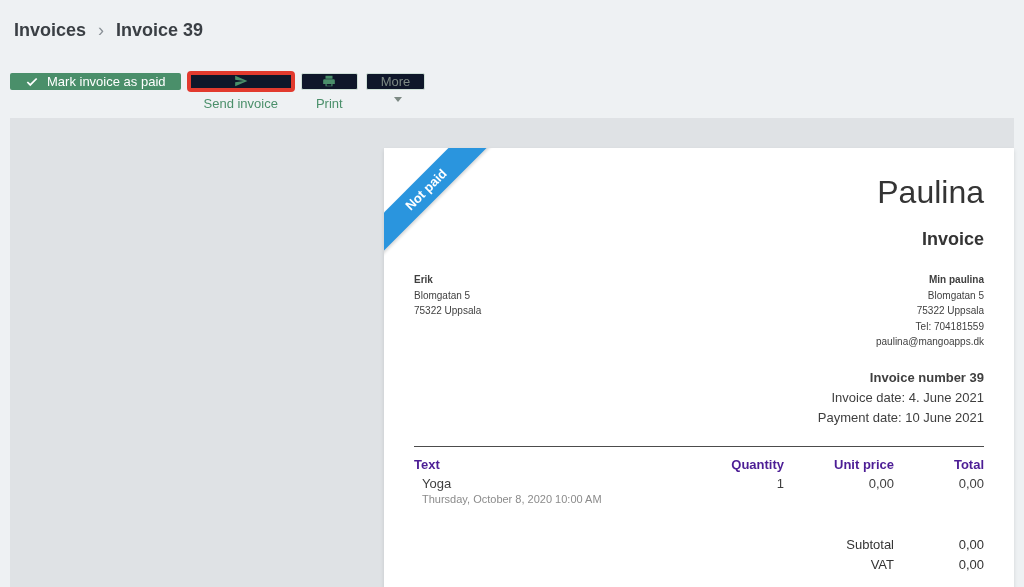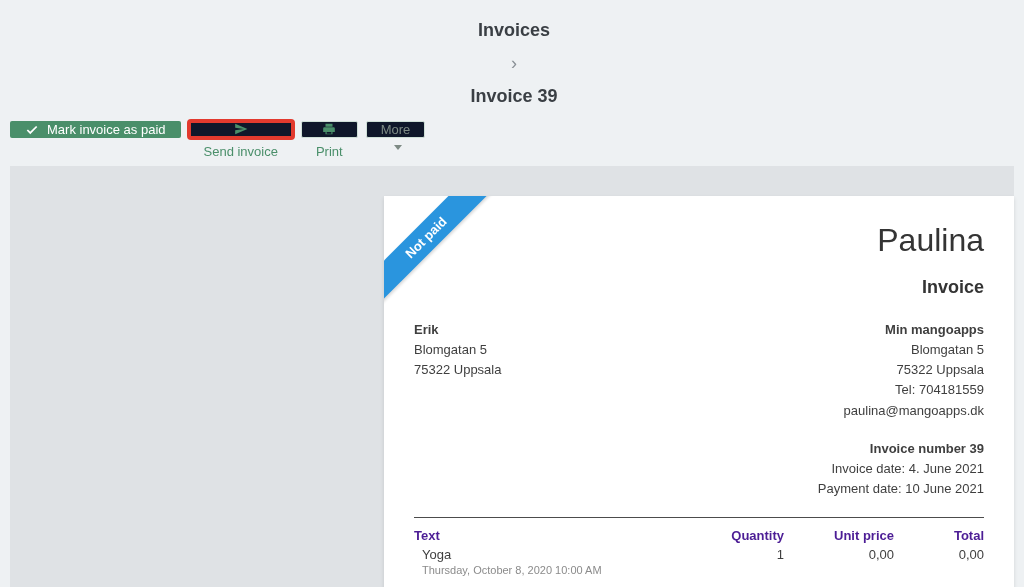--- a/index.html
+++ b/index.html
@@ -1,20 +1,20 @@
 <!DOCTYPE html>
 <html><head>
 <meta charset="utf-8">
 <style>
   * { box-sizing: border-box; margin: 0; padding: 0; }
   html, body { width: 1024px; height: 587px; font-family: Arial, Helvetica, sans-serif; background: #eef1f3; color: #333; overflow: hidden; }
   .page { padding: 20px 10px 0 10px; }
 
   
-  .breadcrumb { display: flex; align-items: center; gap: 12px; font-size: 18px; font-weight: 700; color: #3a3f44; margin-bottom: 14px; padding-left: 4px; flex-direction: column; }
+  .breadcrumb { display: flex; align-items: center; gap: 12px; font-size: 18px; font-weight: 700; color: #3a3f44; margin-bottom: 32px; padding-left: 4px; }
   .breadcrumb a { color: #3a3f44; text-decoration: none; }
   .breadcrumb .chevron { color: #8a9096; font-weight: 400; }
 
   
   .toolbar { display: flex; gap: 8px; margin-bottom: 28px; }
   .btn { display: inline-flex; align-items: center; gap: 8px; height: 17px; padding: 0 14px; border: 1px solid transparent; border-radius: 2px; font-size: 13px; cursor: pointer; }
   .btn .ic { width: 14px; height: 14px; display: inline-block; }
   .btn-green { background: #4a8f6a; color: #fff; }
   .btn-light { background: #0f172a; color: #4a8f6a; border: 1px solid #cfe0d7; flex-direction: column; }
   .btn-light.gray { color: #7d8a84; }
@@ -25,21 +25,21 @@
   .content { background: #dfe2e5; padding: 30px 0 0 0; display: flex; justify-content: flex-end; }
   .invoice-card { width: 630px; background: #fff; position: relative; padding: 26px 30px 30px 30px; box-shadow: 0 2px 4px rgba(0,0,0,0.12); min-height: 440px; }
 
   
   .ribbon-wrap { position: absolute; top: 0; left: 0; width: 110px; height: 110px; overflow: hidden; }
   .ribbon { position: absolute; width: 160px; background: #2a95de; color: #fff; text-align: center; font-size: 13px; font-weight: 600; padding: 6px 0; transform: rotate(-45deg); left: -38px; top: 28px; box-shadow: 0 2px 3px rgba(0,0,0,0.15); }
 
   .brand { text-align: right; font-size: 32px; font-weight: 400; color: #343434; margin-bottom: 18px; }
   .doclabel { text-align: right; font-size: 18px; font-weight: 700; color: #343434; margin-bottom: 22px; }
 
-  .addresses { display: flex; justify-content: space-between; font-size: 13px; line-height: 1.55; color: #3f3f3f; margin-bottom: 18px; }
+  .addresses { display: flex; justify-content: space-between; font-size: 10px; line-height: 1.55; color: #3f3f3f; margin-bottom: 18px; }
   .addresses .left .name { font-weight: 700; }
   .addresses .right { text-align: right; }
   .addresses .right .bizname { font-weight: 700; }
 
   .meta { text-align: right; font-size: 13px; line-height: 1.55; color: #3f3f3f; margin-bottom: 18px; }
   .meta .inv-num { font-weight: 700; }
 
   .hr { border: none; border-top: 1px solid #4c4c4c; margin: 4px 0 10px 0; }
 
   .line-table { width: 100%; font-size: 13px; }
@@ -112,21 +112,21 @@
       <div class="brand">Paulina</div>
       <div class="doclabel">Invoice</div>
 
       <div class="addresses">
         <div class="left">
           <div class="name">Erik</div>
           <div>Blomgatan 5</div>
           <div>75322 Uppsala</div>
         </div>
         <div class="right">
-          <div class="bizname">Min mangoapps</div>
+          <div class="bizname">Min paulina</div>
           <div>Blomgatan 5</div>
           <div>75322 Uppsala</div>
           <div>Tel: 704181559</div>
           <div>paulina@mangoapps.dk</div>
         </div>
       </div>
 
       <div class="meta">
         <div class="inv-num">Invoice number 39</div>
         <div>Invoice date: 4. June 2021</div>

